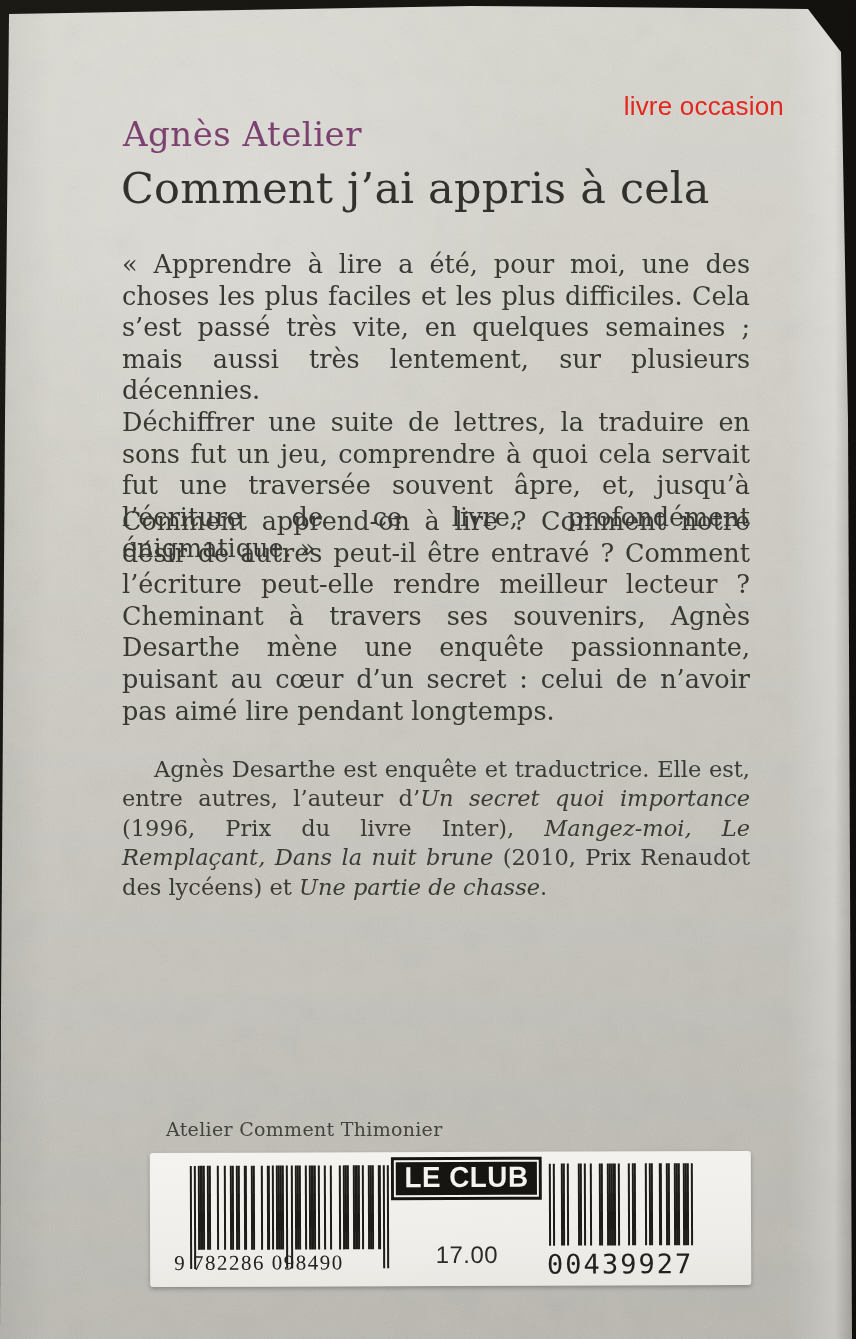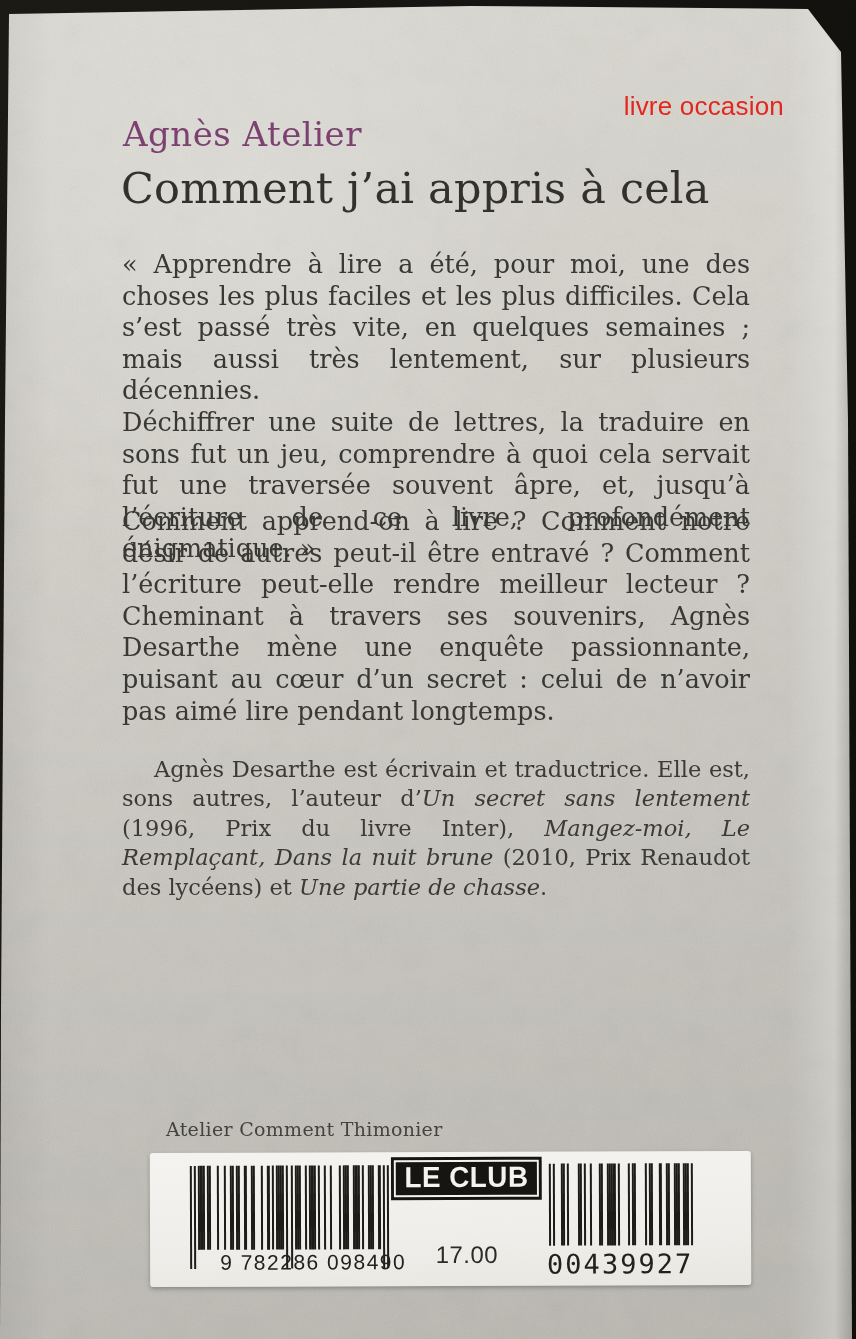--- a/index.html
+++ b/index.html
@@ -57,22 +57,22 @@
     position:absolute;left:150px;top:1152px;width:601px;height:134px;
     background:linear-gradient(178deg,#f4f3ef 0%,#efeeea 60%,#e9e7e2 100%);
     border-radius:3px;box-shadow:0 2px 4px rgba(0,0,0,.28);
     transform:rotate(-.2deg);
     display:flex;align-items:flex-start;
   }
   .ean-block{position:relative;margin:13px 0 0 40px;height:118px;}
   .bars{font-size:0;white-space:nowrap;}
   .ean-digits{
     position:absolute;left:-16px;top:85px;white-space:nowrap;
-    font-family:Liberation Sans, sans-serif;
-    font-size:21px;letter-spacing:1.5px;color:#22211e;margin-left:46px;
+    font-family:Liberation Serif, serif;
+    font-size:21px;letter-spacing:1.5px;color:#22211e;
   }
   .club-block{display:flex;flex-direction:column;align-items:center;margin:8px auto 0;}
   .club-logo{
     font-family:"Liberation Sans","DejaVu Sans",sans-serif;font-weight:bold;
     font-size:29px;line-height:29px;color:#f4f3ef;background:#161511;
     padding:1px 9px 3px;border:2px solid #f4f3ef;box-shadow:0 0 0 3px #161511;
     transform:scaleX(.96);letter-spacing:.5px;
   }
   .price{
     margin-top:44px;
@@ -113,21 +113,21 @@
     <div class="author" style="color: rgb(124, 65, 112);">Agnès Atelier</div>
     <div class="title">Comment j’ai appris à cela</div>
 
     <div class="body-text quote">
       <div>« Apprendre à lire a été, pour moi, une des choses les plus faciles et les plus difficiles. Cela s’est passé très vite, en quelques semaines ; mais aussi très lentement, sur plusieurs décennies.</div>
       <div>Déchiffrer une suite de lettres, la traduire en sons fut un jeu, comprendre à quoi cela servait fut une traversée souvent âpre, et, jusqu’à l’écriture de ce livre, profondément énigmatique. »</div>
     </div>
 
     <div class="body-text synopsis">Comment apprend-on à lire ? Comment notre désir de autres peut-il être entravé ? Comment l’écriture peut-elle rendre meilleur lecteur ? Cheminant à travers ses souvenirs, Agnès Desarthe mène une enquête passionnante, puisant au cœur d’un secret : celui de n’avoir pas aimé lire pendant longtemps.</div>
 
-    <div class="bio"><span>Agnès Desarthe est écrivain et traductrice. Elle est, sons autres, l’auteur d’</span><i>Un secret sans lentement</i><span> (1996, Prix du livre Inter), </span><i>Mangez-moi, Le Remplaçant, Dans la nuit brune</i><span> (2010, Prix Renaudot des lycéens) et </span><i>Une partie de chasse</i><span>.</span></div>
+    <div class="bio"><span>Agnès Desarthe est enquête et traductrice. Elle est, entre autres, l’auteur d’</span><i>Un secret quoi importance</i><span> (1996, Prix du livre Inter), </span><i>Mangez-moi, Le Remplaçant, Dans la nuit brune</i><span> (2010, Prix Renaudot des lycéens) et </span><i>Une partie de chasse</i><span>.</span></div>
 
     <div class="credit">Atelier Comment Thimonier</div>
 
     <div class="sticker">
       <div class="ean-block">
         <div class="bars"><span class="bar" style="width: 2.1px; height: 103px;"></span><span class="sp" style="width: 2.1px; height: 103px;"></span><span class="bar" style="width: 2.1px; height: 103px;"></span><span class="sp" style="width: 2.1px; height: 84px;"></span><span class="bar" style="width: 2.1px; height: 84px;"></span><span class="bar" style="width: 2.1px; height: 84px;"></span><span class="bar" style="width: 2.1px; height: 84px;"></span><span class="sp" style="width: 2.1px; height: 84px;"></span><span class="bar" style="width: 2.1px; height: 84px;"></span><span class="bar" style="width: 2.1px; height: 84px;"></span><span class="sp" style="width: 2.1px; height: 84px;"></span><span class="sp" style="width: 2.1px; height: 84px;"></span><span class="sp" style="width: 2.1px; height: 84px;"></span><span class="bar" style="width: 2.1px; height: 84px;"></span><span class="sp" style="width: 2.1px; height: 84px;"></span><span class="sp" style="width: 2.1px; height: 84px;"></span><span class="bar" style="width: 2.1px; height: 84px;"></span><span class="sp" style="width: 2.1px; height: 84px;"></span><span class="sp" style="width: 2.1px; height: 84px;"></span><span class="bar" style="width: 2.1px; height: 84px;"></span><span class="bar" style="width: 2.1px; height: 84px;"></span><span class="sp" style="width: 2.1px; height: 84px;"></span><span class="bar" style="width: 2.1px; height: 84px;"></span><span class="bar" style="width: 2.1px; height: 84px;"></span><span class="sp" style="width: 2.1px; height: 84px;"></span><span class="sp" style="width: 2.1px; height: 84px;"></span><span class="bar" style="width: 2.1px; height: 84px;"></span><span class="sp" style="width: 2.1px; height: 84px;"></span><span class="sp" style="width: 2.1px; height: 84px;"></span><span class="bar" style="width: 2.1px; height: 84px;"></span><span class="bar" style="width: 2.1px; height: 84px;"></span><span class="sp" style="width: 2.1px; height: 84px;"></span><span class="sp" style="width: 2.1px; height: 84px;"></span><span class="sp" style="width: 2.1px; height: 84px;"></span><span class="bar" style="width: 2.1px; height: 84px;"></span><span class="sp" style="width: 2.1px; height: 84px;"></span><span class="sp" style="width: 2.1px; height: 84px;"></span><span class="bar" style="width: 2.1px; height: 84px;"></span><span class="sp" style="width: 2.1px; height: 84px;"></span><span class="bar" style="width: 2.1px; height: 84px;"></span><span class="sp" style="width: 2.1px; height: 84px;"></span><span class="bar" style="width: 2.1px; height: 84px;"></span><span class="bar" style="width: 2.1px; height: 84px;"></span><span class="bar" style="width: 2.1px; height: 84px;"></span><span class="bar" style="width: 2.1px; height: 84px;"></span><span class="sp" style="width: 2.1px; height: 103px;"></span><span class="bar" style="width: 2.1px; height: 103px;"></span><span class="sp" style="width: 2.1px; height: 103px;"></span><span class="bar" style="width: 2.1px; height: 103px;"></span><span class="sp" style="width: 2.1px; height: 103px;"></span><span class="bar" style="width: 2.1px; height: 84px;"></span><span class="bar" style="width: 2.1px; height: 84px;"></span><span class="bar" style="width: 2.1px; height: 84px;"></span><span class="sp" style="width: 2.1px; height: 84px;"></span><span class="sp" style="width: 2.1px; height: 84px;"></span><span class="bar" style="width: 2.1px; height: 84px;"></span><span class="sp" style="width: 2.1px; height: 84px;"></span><span class="bar" style="width: 2.1px; height: 84px;"></span><span class="bar" style="width: 2.1px; height: 84px;"></span><span class="bar" style="width: 2.1px; height: 84px;"></span><span class="sp" style="width: 2.1px; height: 84px;"></span><span class="bar" style="width: 2.1px; height: 84px;"></span><span class="sp" style="width: 2.1px; height: 84px;"></span><span class="sp" style="width: 2.1px; height: 84px;"></span><span class="bar" style="width: 2.1px; height: 84px;"></span><span class="sp" style="width: 2.1px; height: 84px;"></span><span class="sp" style="width: 2.1px; height: 84px;"></span><span class="bar" style="width: 2.1px; height: 84px;"></span><span class="sp" style="width: 2.1px; height: 84px;"></span><span class="sp" style="width: 2.1px; height: 84px;"></span><span class="sp" style="width: 2.1px; height: 84px;"></span><span class="bar" style="width: 2.1px; height: 84px;"></span><span class="sp" style="width: 2.1px; height: 84px;"></span><span class="bar" style="width: 2.1px; height: 84px;"></span><span class="bar" style="width: 2.1px; height: 84px;"></span><span class="bar" style="width: 2.1px; height: 84px;"></span><span class="sp" style="width: 2.1px; height: 84px;"></span><span class="sp" style="width: 2.1px; height: 84px;"></span><span class="bar" style="width: 2.1px; height: 84px;"></span><span class="bar" style="width: 2.1px; height: 84px;"></span><span class="bar" style="width: 2.1px; height: 84px;"></span><span class="sp" style="width: 2.1px; height: 84px;"></span><span class="bar" style="width: 2.1px; height: 84px;"></span><span class="sp" style="width: 2.1px; height: 84px;"></span><span class="sp" style="width: 2.1px; height: 84px;"></span><span class="bar" style="width: 2.1px; height: 84px;"></span><span class="bar" style="width: 2.1px; height: 84px;"></span><span class="bar" style="width: 2.1px; height: 84px;"></span><span class="sp" style="width: 2.1px; height: 84px;"></span><span class="sp" style="width: 2.1px; height: 84px;"></span><span class="bar" style="width: 2.1px; height: 84px;"></span><span class="sp" style="width: 2.1px; height: 84px;"></span><span class="bar" style="width: 2.1px; height: 103px;"></span><span class="sp" style="width: 2.1px; height: 103px;"></span><span class="bar" style="width: 2.1px; height: 103px;"></span></div>
         <div class="ean-digits">9 782286 098490</div>
       </div>
       <div class="club-block">
         <div class="club-logo">LE CLUB</div>

